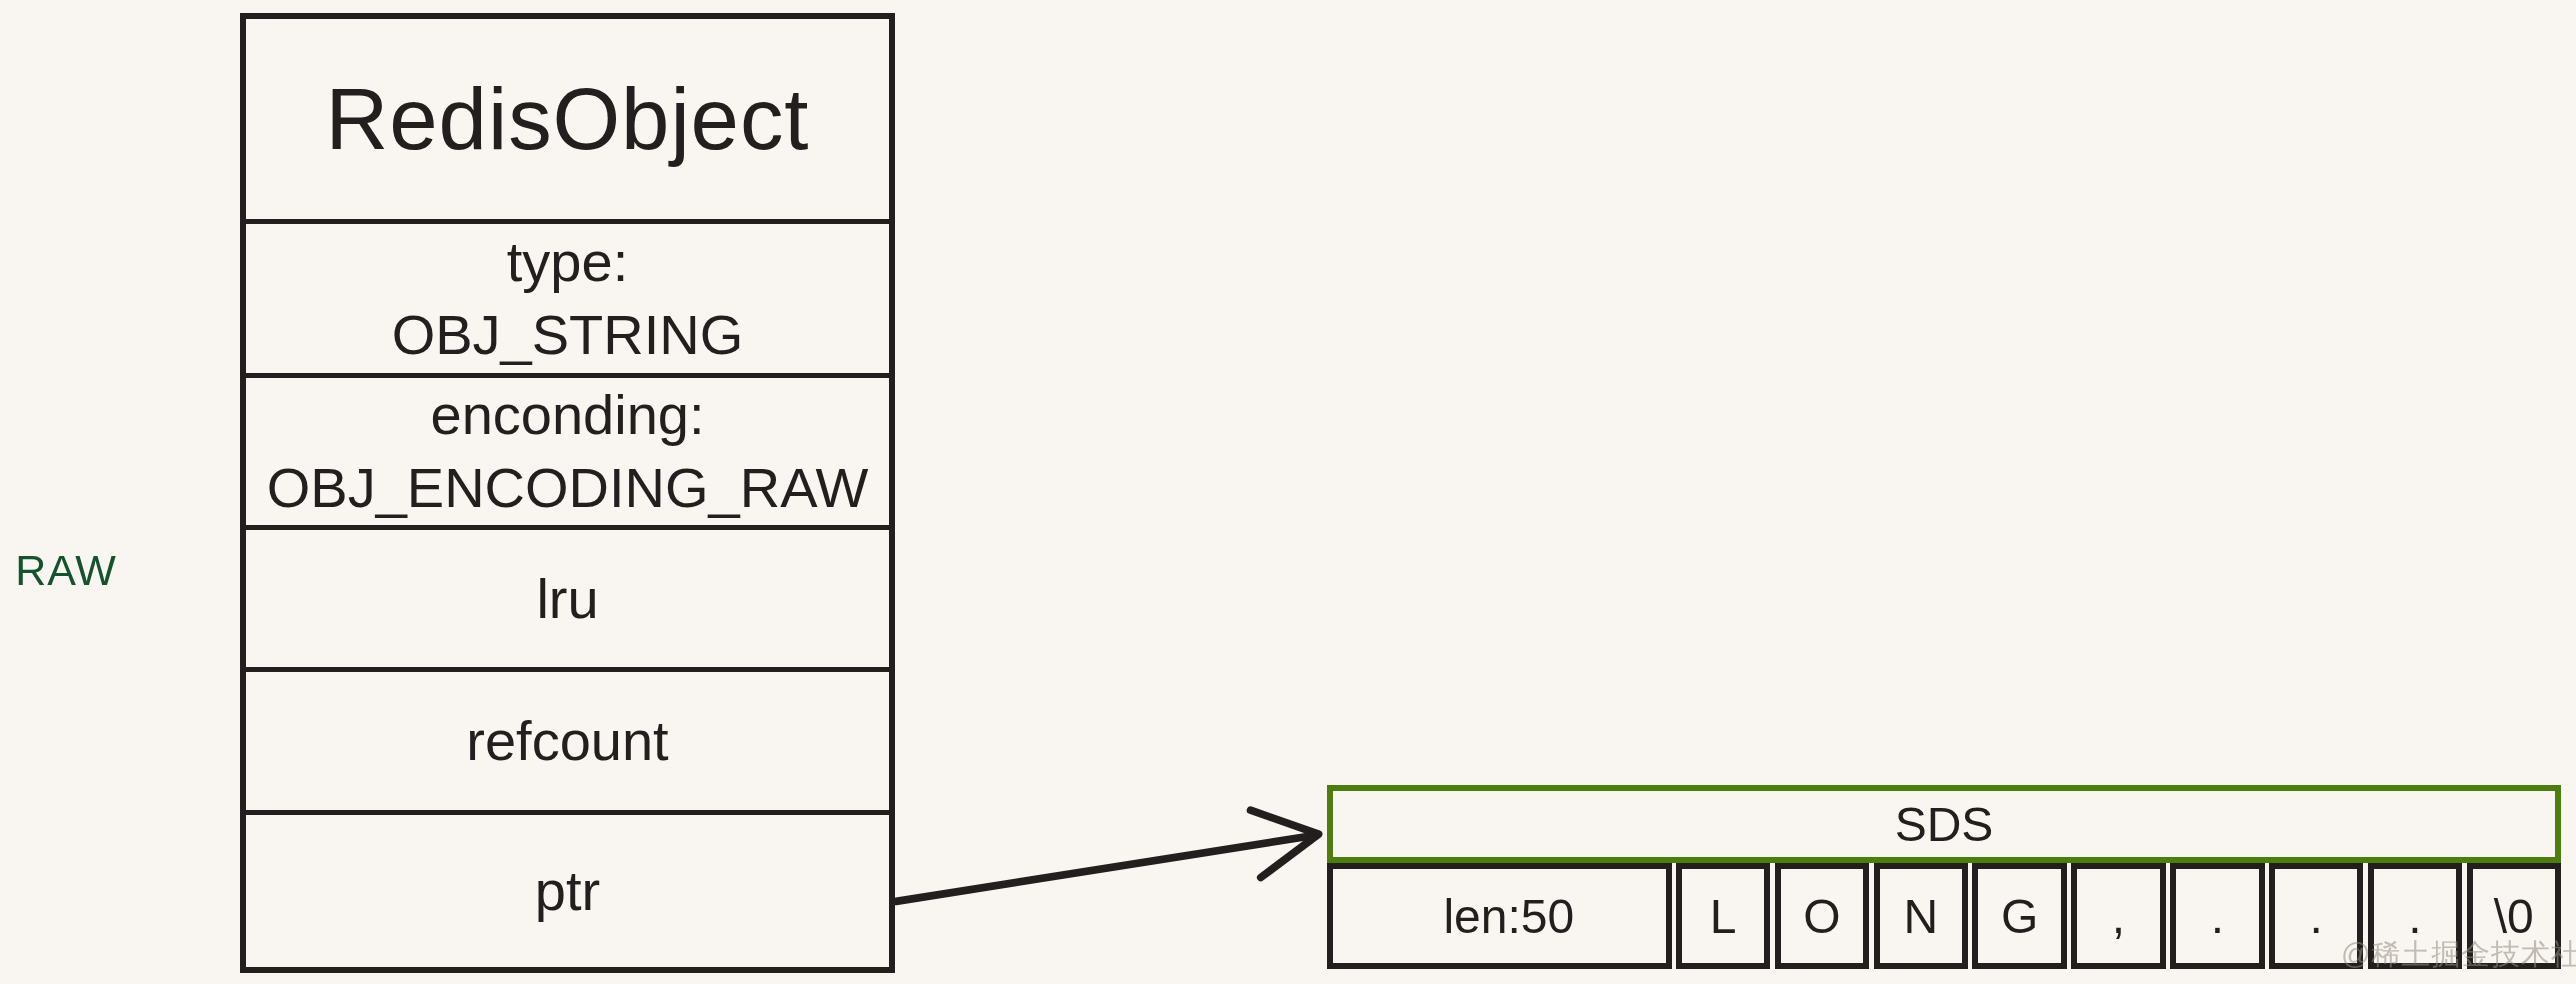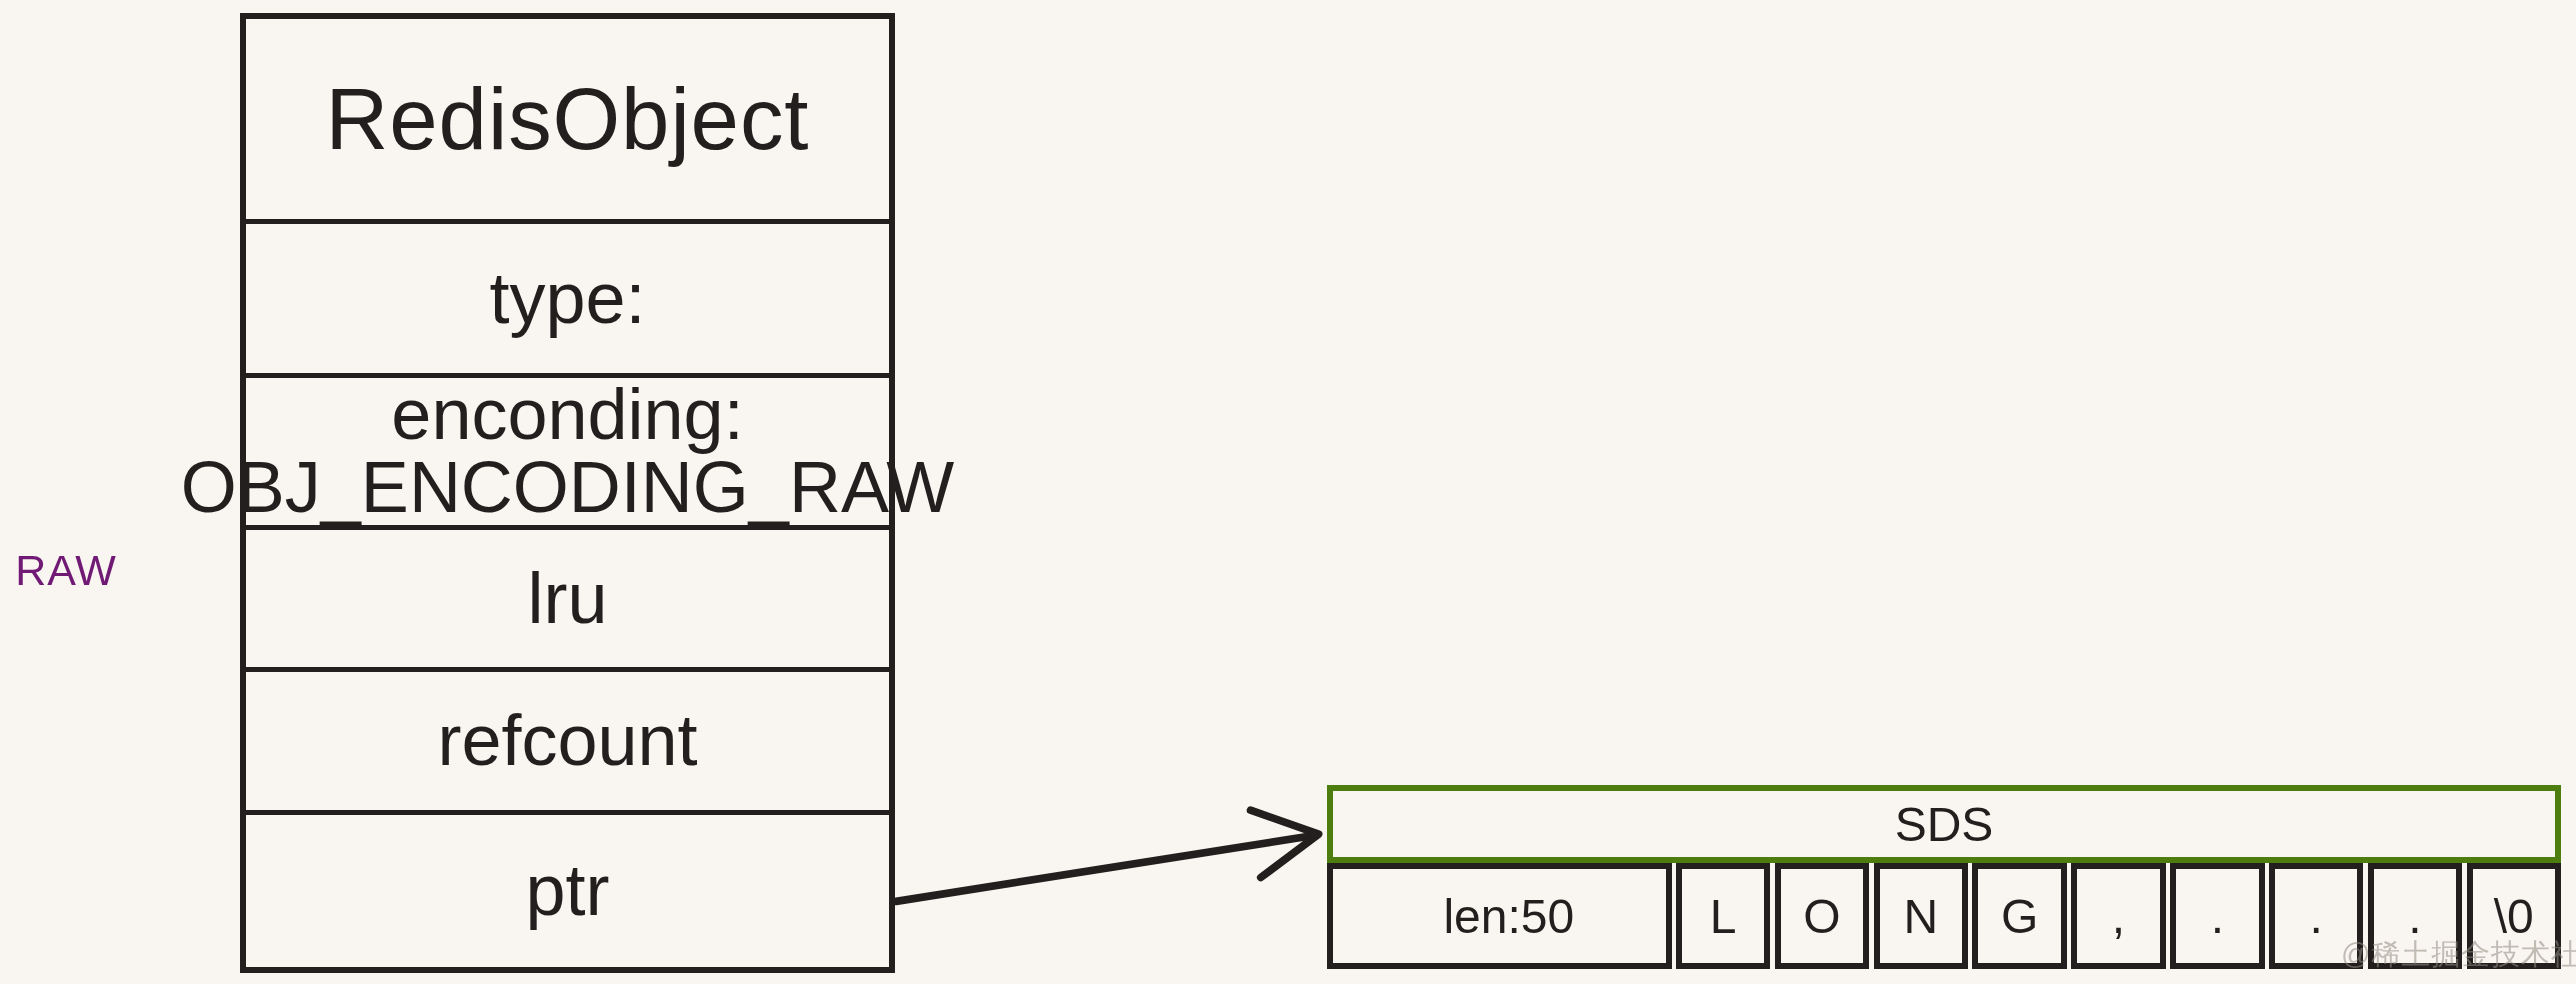--- a/index.html
+++ b/index.html
@@ -48,21 +48,21 @@
     font-size: 87px;
     letter-spacing: 0.9px;
   }
   .robj-row {
     border-top: 5.1px solid #221f1e;
     box-sizing: border-box;
     display: flex;
     flex-direction: column;
     align-items: center;
     justify-content: center;
-    font-size: 72px;
+    font-size: 56px;
     line-height: 73px;
     text-align: center;
   }
   .row-type     { height: 154px; }
   .row-encoding { height: 152px; }
   .row-lru      { height: 142px; }
   .row-refcount { height: 143px; }
   .row-ptr      { flex: 1; }
 
   
@@ -120,27 +120,28 @@
     color: rgba(146, 140, 132, 0.55);
     letter-spacing: 0.9px;
     white-space: nowrap;
   }
 </style>
 </head>
 <body>
 
 <div class="canvas">
 
-  <div class="raw-label" style="color:#701a75;">RAW</div>
+  <div class="raw-label" style="color:#14532d;">RAW</div>
 
   <div class="robj">
     <div class="robj-title">RedisObject</div>
 
     <div class="robj-row row-type">
       <span>type:</span>
+      <span>OBJ_STRING</span>
     </div>
 
     <div class="robj-row row-encoding">
       <span>enconding:</span>
       <span>OBJ_ENCODING_RAW</span>
     </div>
 
     <div class="robj-row row-lru">
       <span>lru</span>
     </div>

